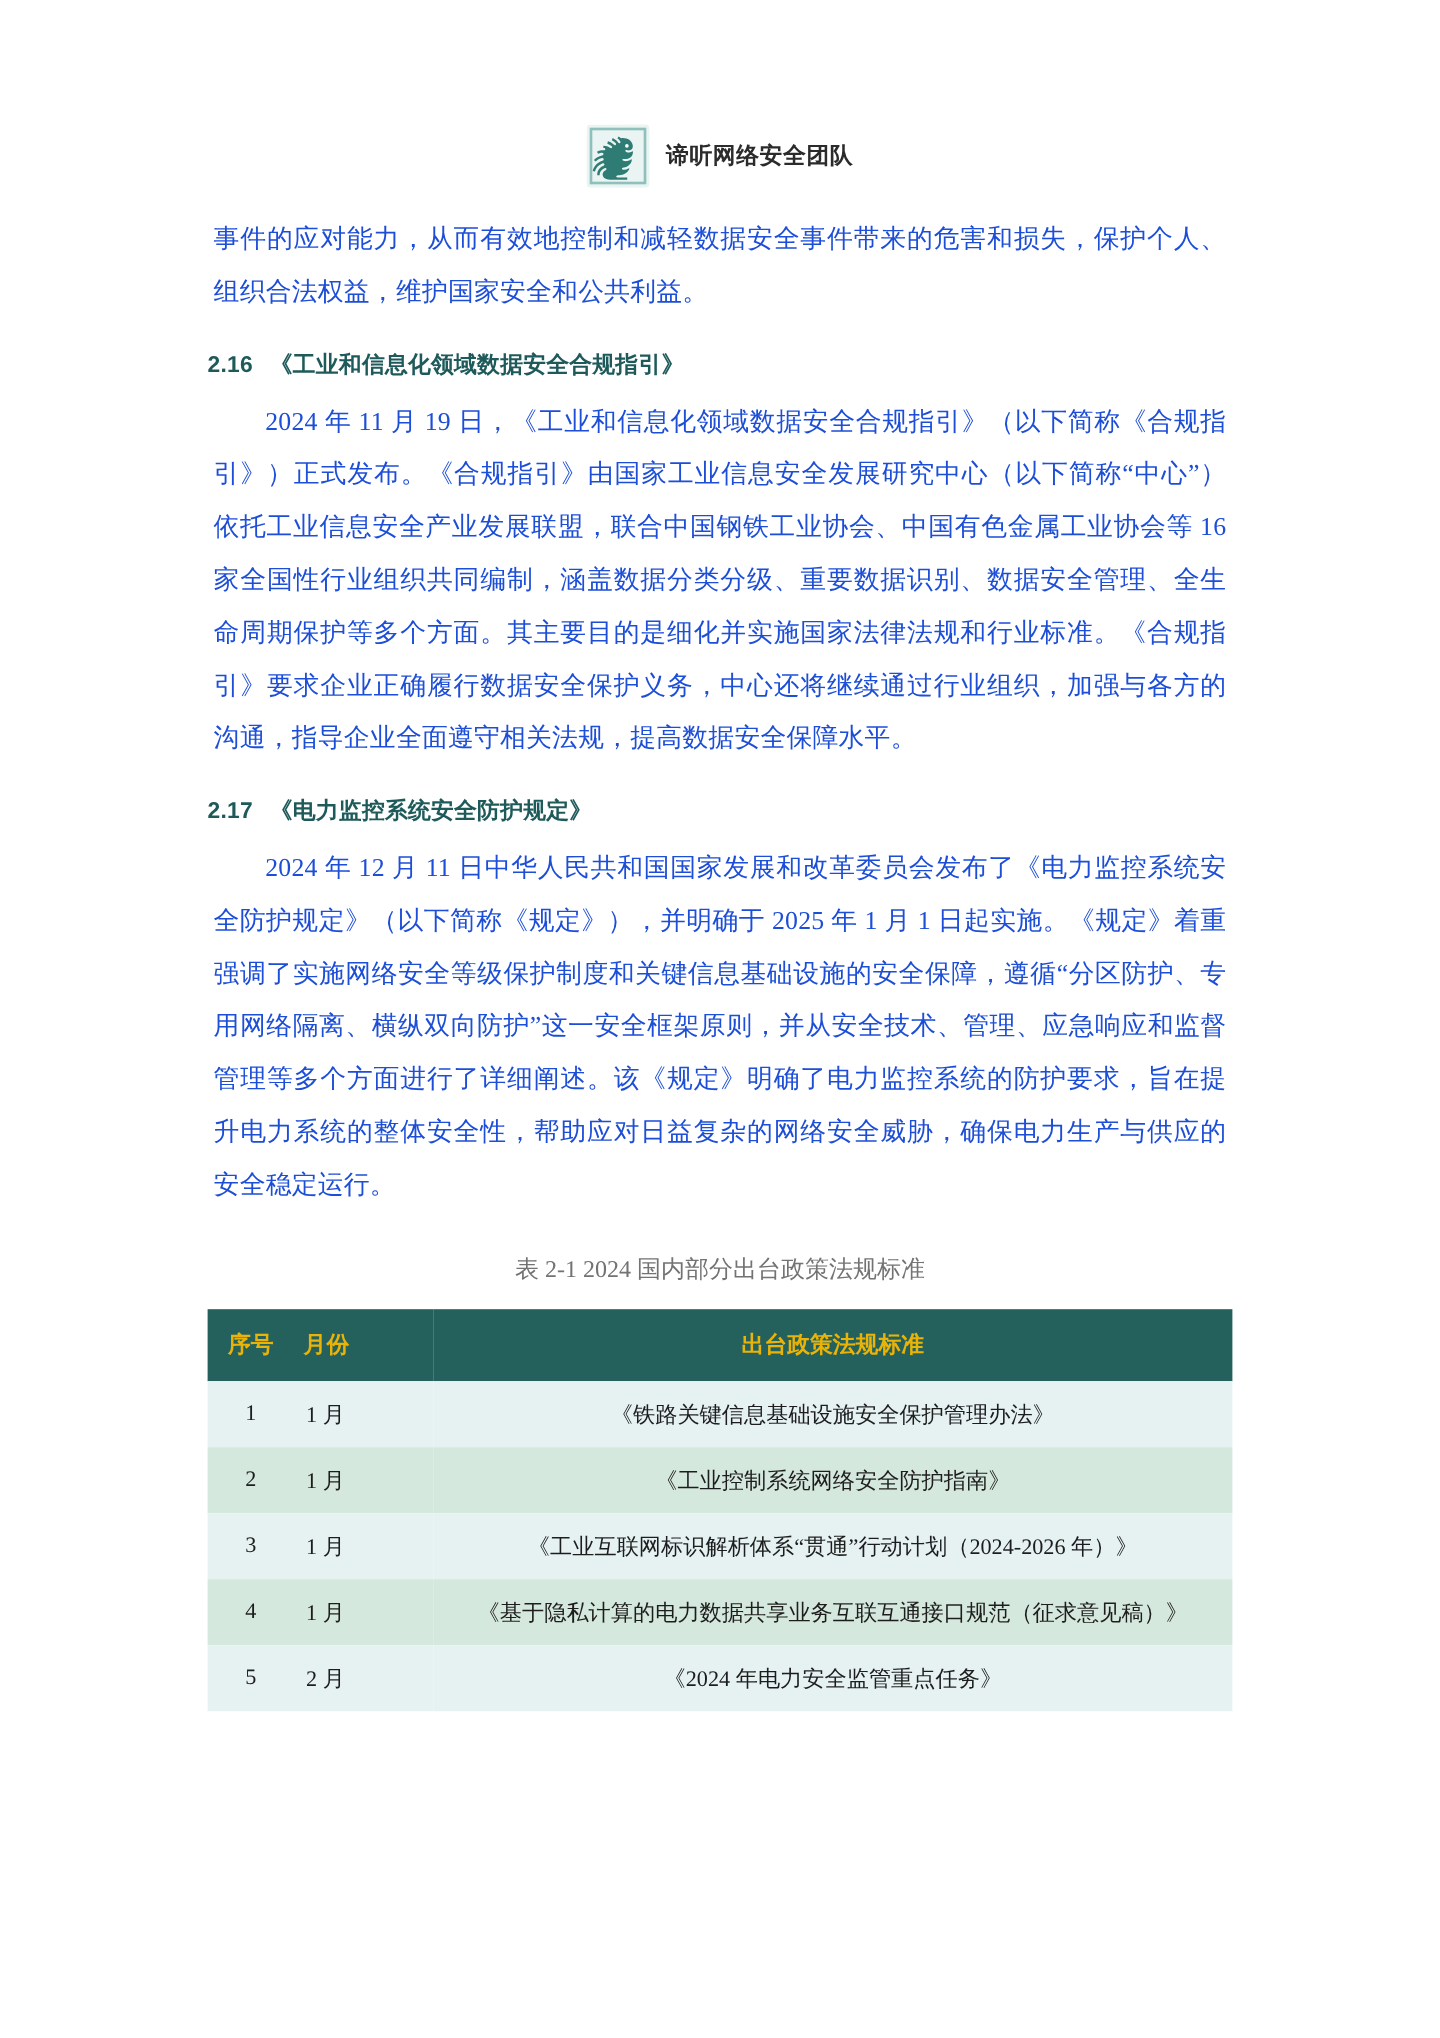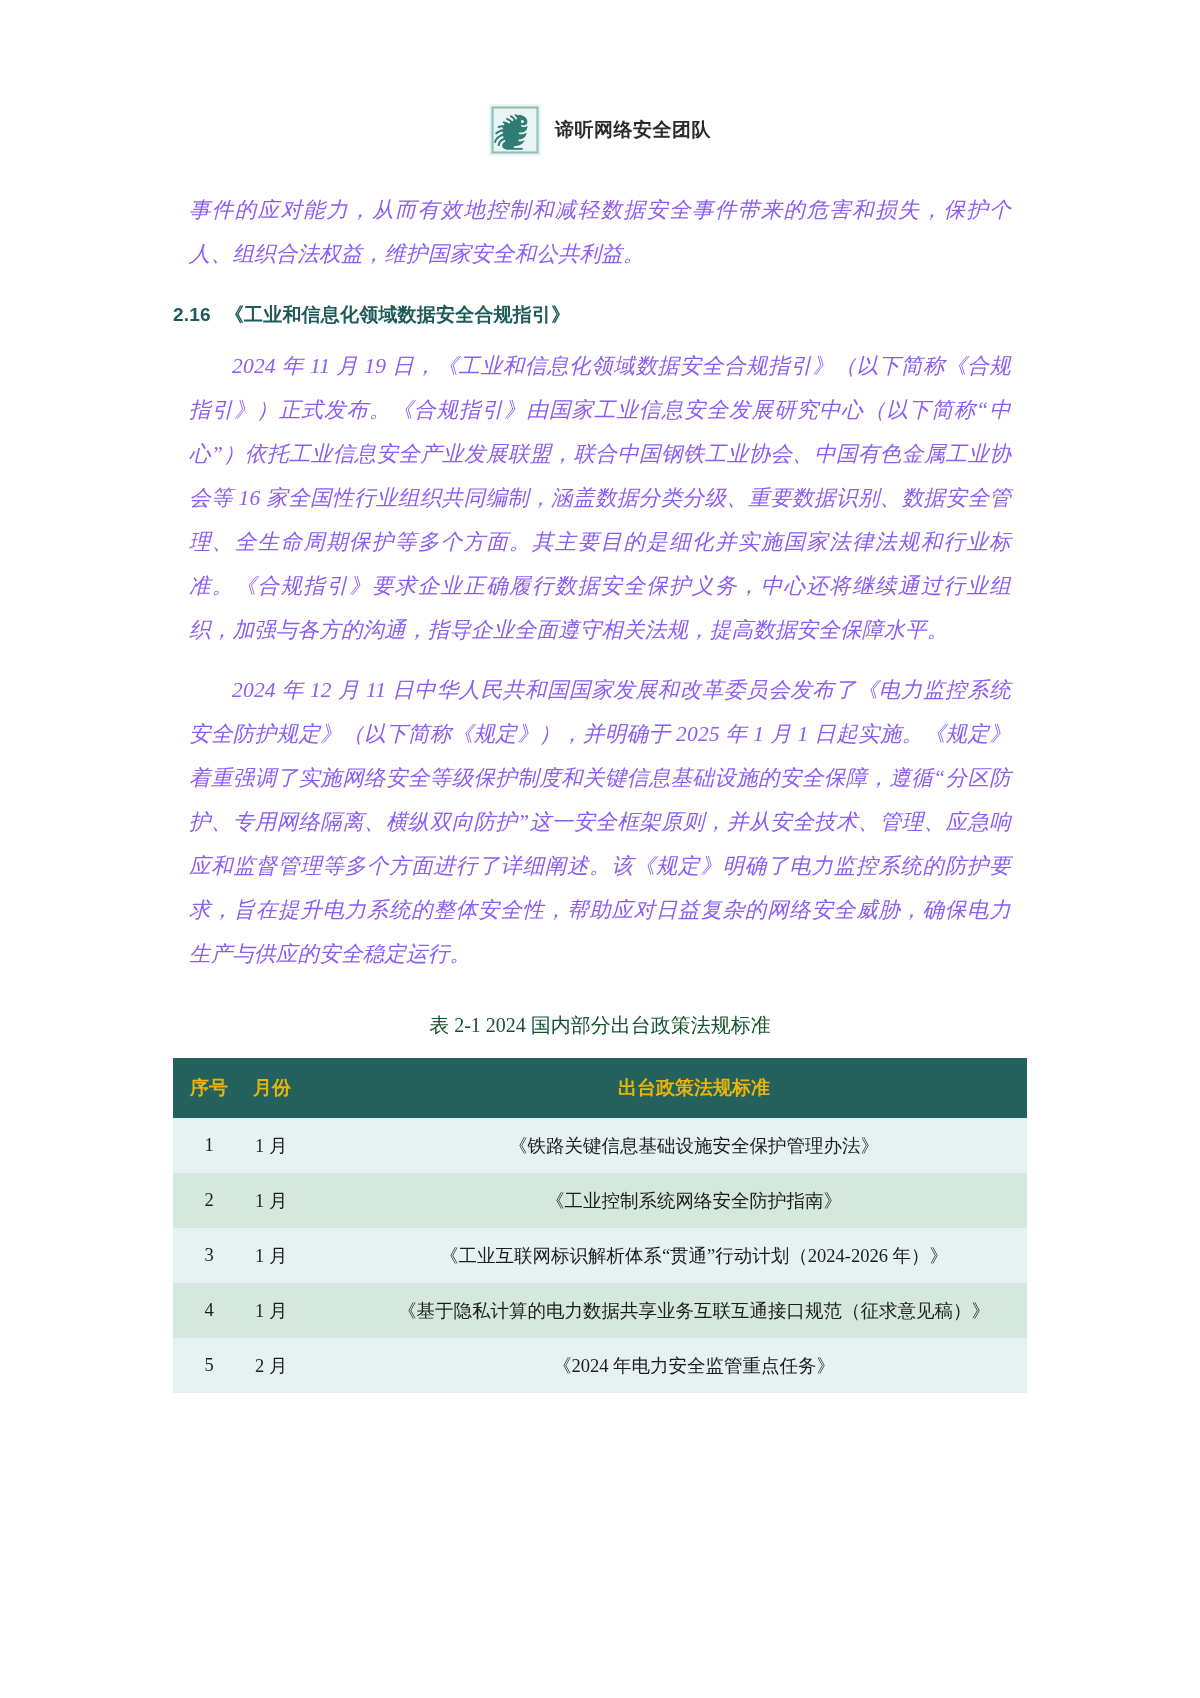--- a/index.html
+++ b/index.html
@@ -54,49 +54,48 @@
   }
 
   
   .content {
     margin: 0 auto;
     width: 854px;           
     padding-top: 10px;
   }
 
   p.body-text {
-    margin: 16px;
+    margin: 5px;
     font-size: 21.5px;
     line-height: 44px;
     text-align: justify;
     text-justify: inter-character;
     letter-spacing: 0.2px;
-    color: #8b5cf6;
-    font-style: italic;
+    color: #1d4ed8;
   }
   p.body-text.indent { text-indent: 2em; }
   p.continued { text-indent: 0; }
 
   h2.section-heading {
     font-family: "Liberation Sans", "DejaVu Sans", sans-serif;
     font-size: 19px;
     font-weight: 700;
     color: #1f5a5a;
     margin: 26px 0 12px 0;
     letter-spacing: 0.2px;
   }
   h2.section-heading .num { margin-right: 14px; }
 
   
   .table-caption {
     text-align: center;
     font-size: 20px;
     line-height: 30px;
     margin: 34px 0 18px 0;
-    color: #14532d;
+    color: #737373;
   }
 
   table.policy-table {
     border-collapse: collapse;
     width: 854px;
     margin: 0 auto;
     table-layout: fixed;
   }
   table.policy-table thead th {
     background: #24615c;
@@ -157,20 +156,23 @@
 
   <div class="content">
 
     <p class="body-text continued">事件的应对能力，从而有效地控制和减轻数据安全事件带来的危害和损失，保护个人、组织合法权益，维护国家安全和公共利益。</p>
 
     <h2 class="section-heading">
       <span class="num">2.16</span><span>《工业和信息化领域数据安全合规指引》</span>
     </h2>
     <p class="body-text indent">2024 年 11 月 19 日，《工业和信息化领域数据安全合规指引》（以下简称《合规指引》）正式发布。《合规指引》由国家工业信息安全发展研究中心（以下简称“中心”）依托工业信息安全产业发展联盟，联合中国钢铁工业协会、中国有色金属工业协会等 16 家全国性行业组织共同编制，涵盖数据分类分级、重要数据识别、数据安全管理、全生命周期保护等多个方面。其主要目的是细化并实施国家法律法规和行业标准。《合规指引》要求企业正确履行数据安全保护义务，中心还将继续通过行业组织，加强与各方的沟通，指导企业全面遵守相关法规，提高数据安全保障水平。</p>
 
+    <h2 class="section-heading">
+      <span class="num">2.17</span><span>《电力监控系统安全防护规定》</span>
+    </h2>
     <p class="body-text indent">2024 年 12 月 11 日中华人民共和国国家发展和改革委员会发布了《电力监控系统安全防护规定》（以下简称《规定》），并明确于 2025 年 1 月 1 日起实施。《规定》着重强调了实施网络安全等级保护制度和关键信息基础设施的安全保障，遵循“分区防护、专用网络隔离、横纵双向防护”这一安全框架原则，并从安全技术、管理、应急响应和监督管理等多个方面进行了详细阐述。该《规定》明确了电力监控系统的防护要求，旨在提升电力系统的整体安全性，帮助应对日益复杂的网络安全威胁，确保电力生产与供应的安全稳定运行。</p>
 
     <div class="table-caption">表 2-1 2024 国内部分出台政策法规标准</div>
 
     <table class="policy-table">
       <thead>
         <tr>
           <th class="col-no">序号</th>
           <th class="col-mon">月份</th>
           <th class="col-name">出台政策法规标准</th>

